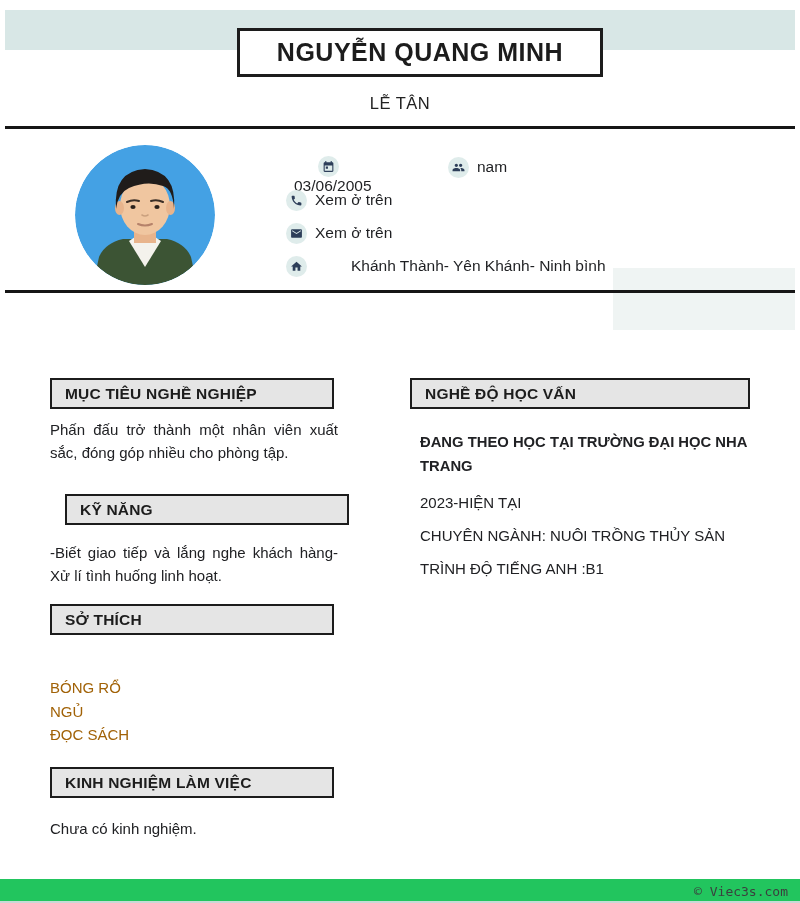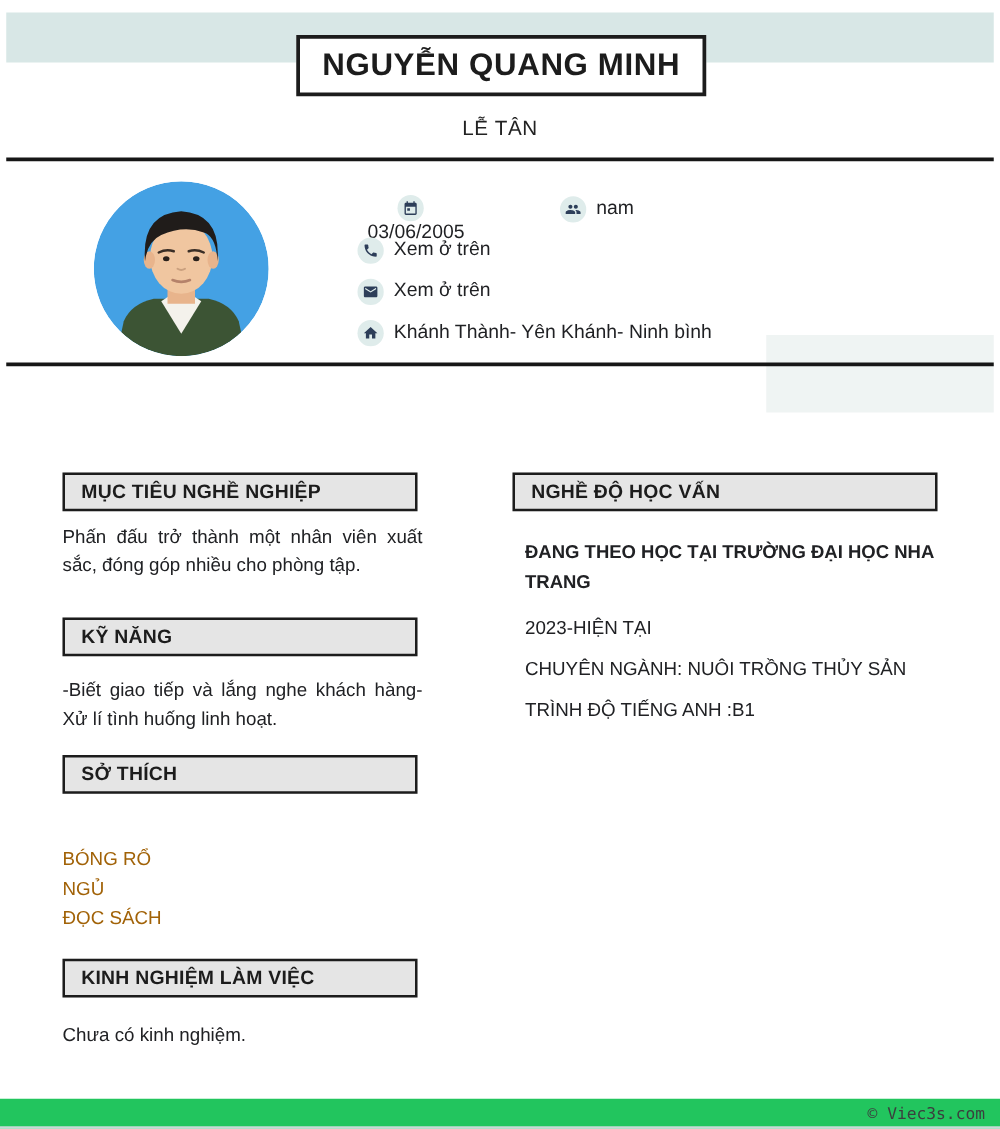--- a/index.html
+++ b/index.html
@@ -2,21 +2,21 @@
 <html><head>
 <meta charset="utf-8">
 <style>
   * { margin:0; padding:0; box-sizing:border-box; }
   html,body { background:#ffffff; }
   body { font-family:"Liberation Sans","DejaVu Sans",sans-serif; color:#1f2023; }
   .page { position:relative; width:800px; height:903px; background:#fff; overflow:hidden; }
 
   .top-band { position:absolute; left:5px; top:10px; width:790px; height:40px; background:#d8e7e6; }
 
-  .name-box { position:absolute; left:237px; top:28px; width:328px; height:49px;
+  .name-box { position:absolute; left:237px; top:28px; width:366px; height:49px;
     border:3px solid #1c1c1c; background:#fff; display:flex; align-items:center; justify-content:center; }
   .name-box span { font-size:25px; font-weight:bold; letter-spacing:.5px; color:#1c1c1c; white-space:nowrap; }
 
   .job-title { position:absolute; left:0; top:94px; width:800px; text-align:center;
     font-size:16.5px; font-weight:500; color:#222; letter-spacing:.5px; }
 
   .divider { position:absolute; left:5px; width:790px; height:3px; background:#161616; z-index:3; }
   .divider.d1 { top:126px; }
   .divider.d2 { top:290px; }
 
@@ -120,36 +120,36 @@
       <span class="c-text">Xem ở trên</span>
     </div>
     <div class="c-row" style="left:0; top:66px;">
       <span class="icon-circle">
         <svg viewBox="0 0 24 24">
             <path fill="#2d3e59" d="M20 4H4c-1.1 0-2 .9-2 2v12c0 1.1.9 2 2 2h16c1.1 0 2-.9 2-2V6c0-1.1-.9-2-2-2zm0 4l-8 5-8-5V6l8 5 8-5v2z"></path>
           </svg>
       </span>
       <span class="c-text">Xem ở trên</span>
     </div>
-    <div class="c-row" style="left:0; top:99px;">
+    <div class="c-row" style="left:0; top:99px;gap:36px;">
       <span class="icon-circle">
         <svg viewBox="0 0 24 24">
             <path fill="#2d3e59" d="M10 20v-6h4v6h5v-8h3L12 3 2 12h3v8z"></path>
           </svg>
       </span>
       <span class="c-text">Khánh Thành- Yên Khánh- Ninh bình</span>
     </div>
   </div>
 
   <div class="section-box lbox" style="top:378px;">
     <span>MỤC TIÊU NGHỀ NGHIỆP</span>
   </div>
   <div class="para" style="top:418px;">Phấn đấu trở thành một nhân viên xuất sắc, đóng góp nhiều cho phòng tập.</div>
 
-  <div class="section-box lbox" style="top:494px;">
+  <div class="section-box lbox" style="top:494px;margin-left:15px;">
     <span>KỸ NĂNG</span>
   </div>
   <div class="para" style="top:541px;">-Biết giao tiếp và lắng nghe khách hàng-Xử lí tình huống linh hoạt.</div>
 
   <div class="section-box lbox" style="top:604px;">
     <span>SỞ THÍCH</span>
   </div>
   <div class="hobby-list">
     <div>BÓNG RỔ</div>
     <div>NGỦ</div>

